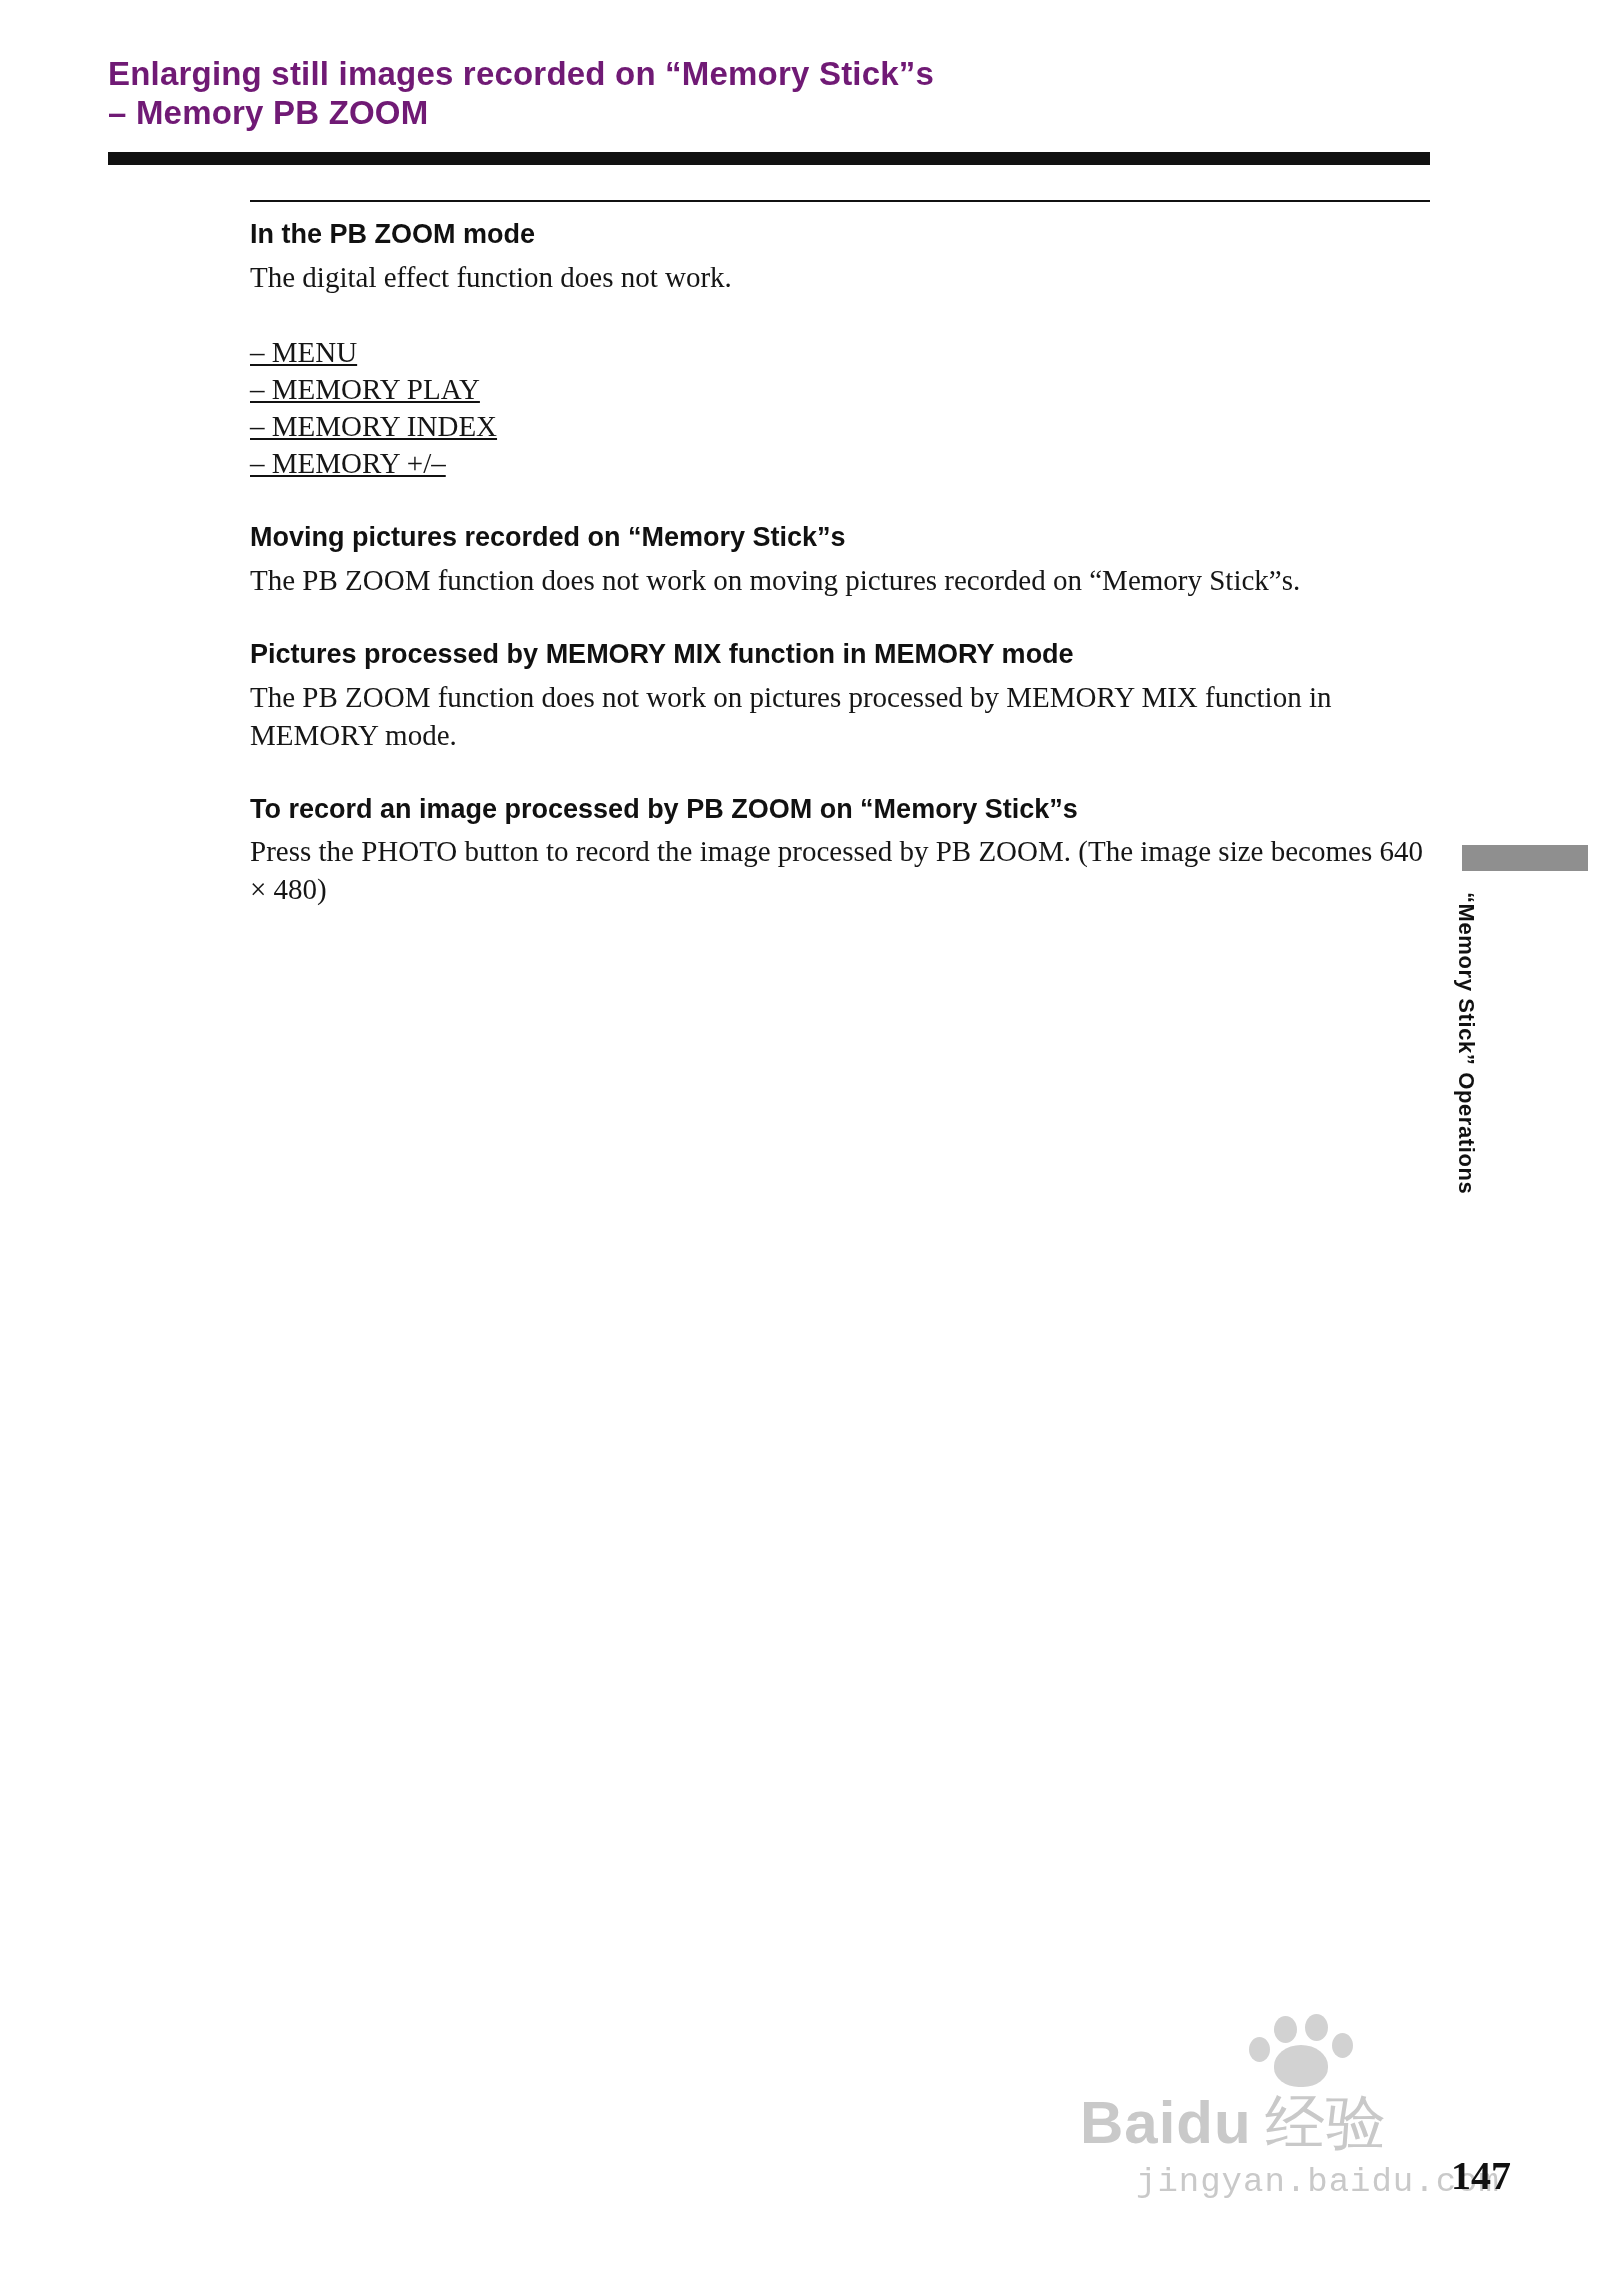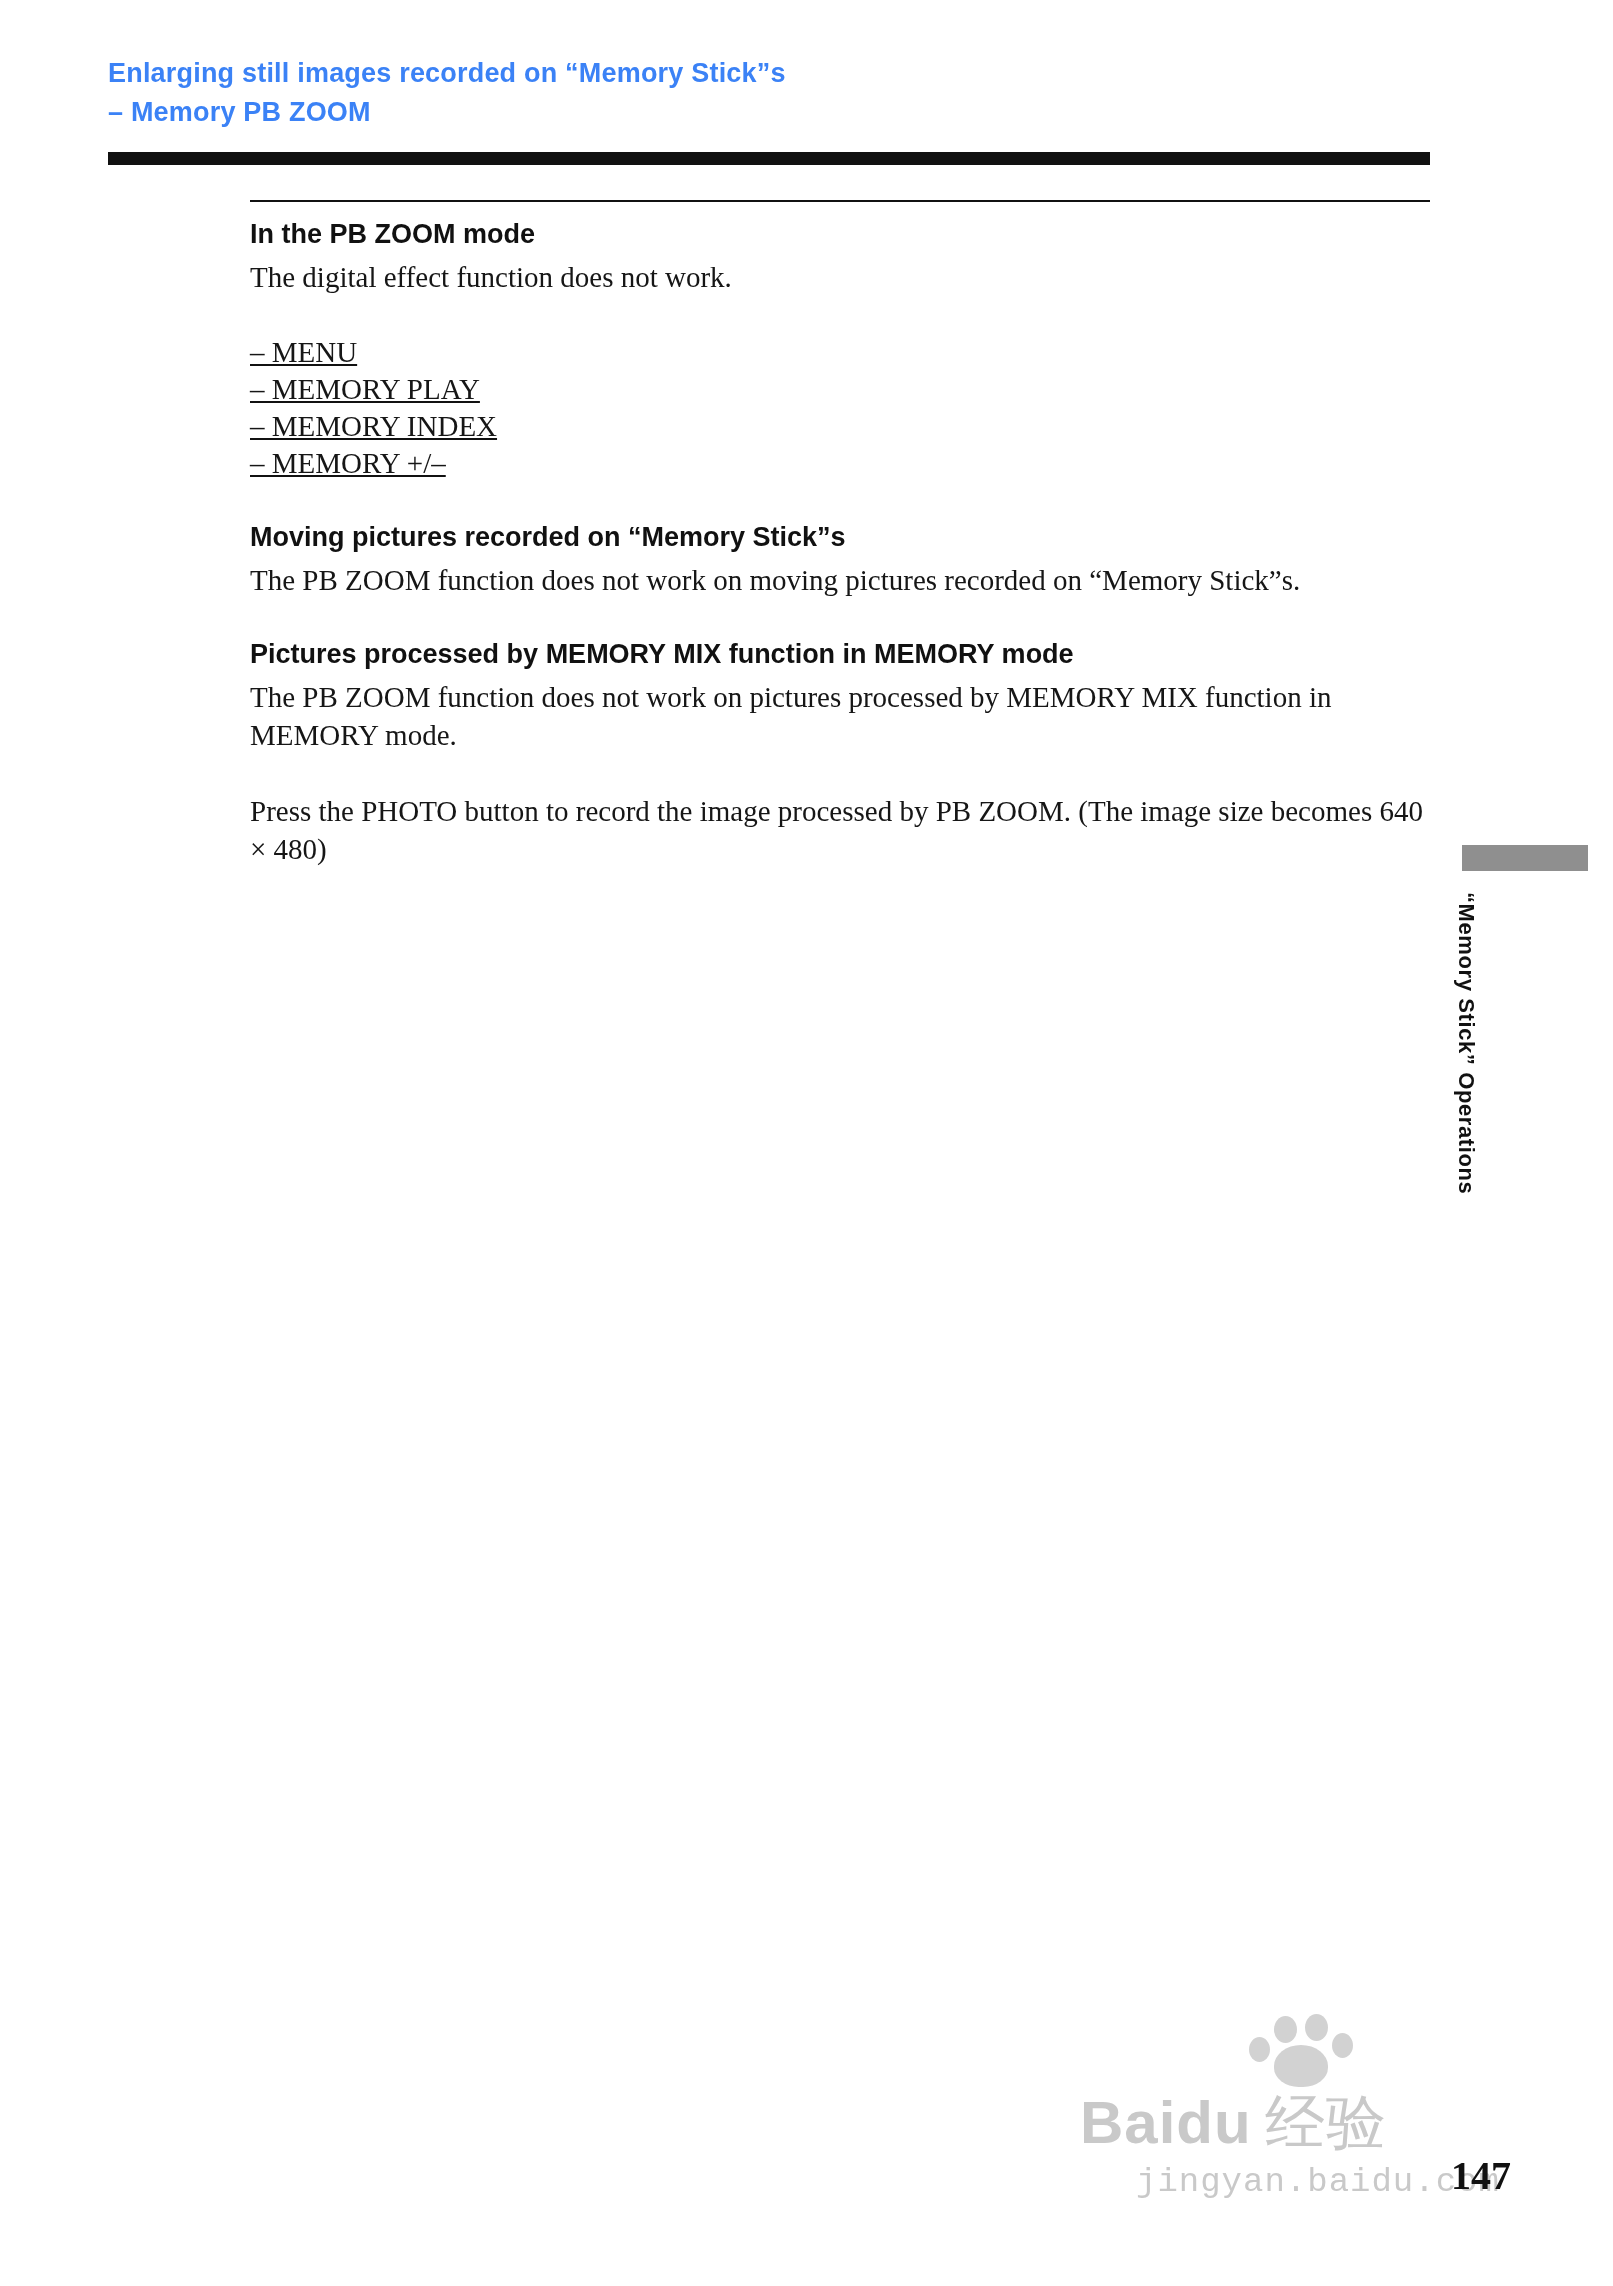--- a/index.html
+++ b/index.html
@@ -13,23 +13,23 @@
     overflow: hidden;
   }
 
   
   .page-title {
     position: absolute;
     left: 108px;
     top: 54px;
     font-family: "Liberation Sans", sans-serif;
     font-weight: bold;
-    font-size: 27px;
+    font-size: 33px;
     line-height: 39px;
-    color: #3b82f6;
+    color: #701a75;
     letter-spacing: 0.2px;
   }
   .thick-rule {
     position: absolute;
     left: 108px;
     top: 152px;
     width: 1322px;
     height: 12.5px;
     background: #111111;
   }
@@ -176,20 +176,21 @@
     <h3 class="section-heading">Moving pictures recorded on “Memory Stick”s</h3>
     <p class="section-body">The PB ZOOM function does not work on moving pictures recorded on “Memory Stick”s.</p>
   </div>
 
   <div class="section">
     <h3 class="section-heading">Pictures processed by MEMORY MIX function in MEMORY mode</h3>
     <p class="section-body">The PB ZOOM function does not work on pictures processed by MEMORY MIX function in MEMORY mode.</p>
   </div>
 
   <div class="section">
+    <h3 class="section-heading">To record an image processed by PB ZOOM on “Memory Stick”s</h3>
     <p class="section-body">Press the PHOTO button to record the image processed by PB ZOOM. (The image size becomes 640 × 480)</p>
   </div>
 </div>
 
 <div class="side-bar-mark"></div>
 <div class="side-label">“Memory Stick” Operations</div>
 
 <div class="wm-paw">
   <span class="toe toe1"></span>
   <span class="toe toe2"></span>

